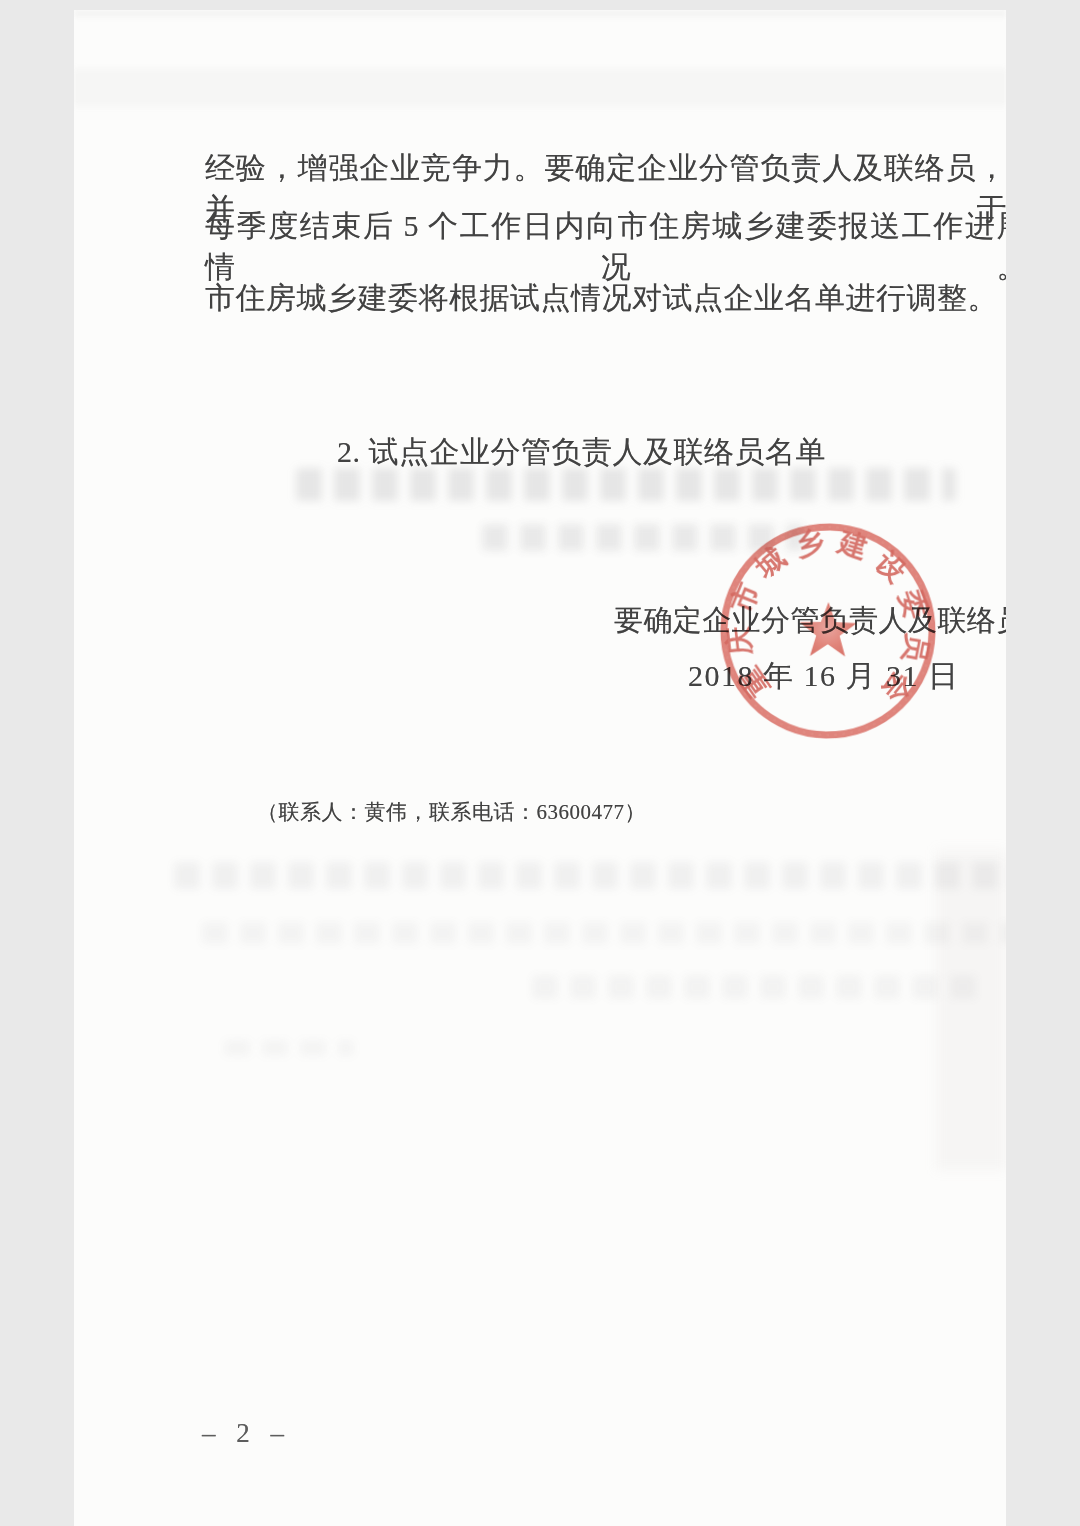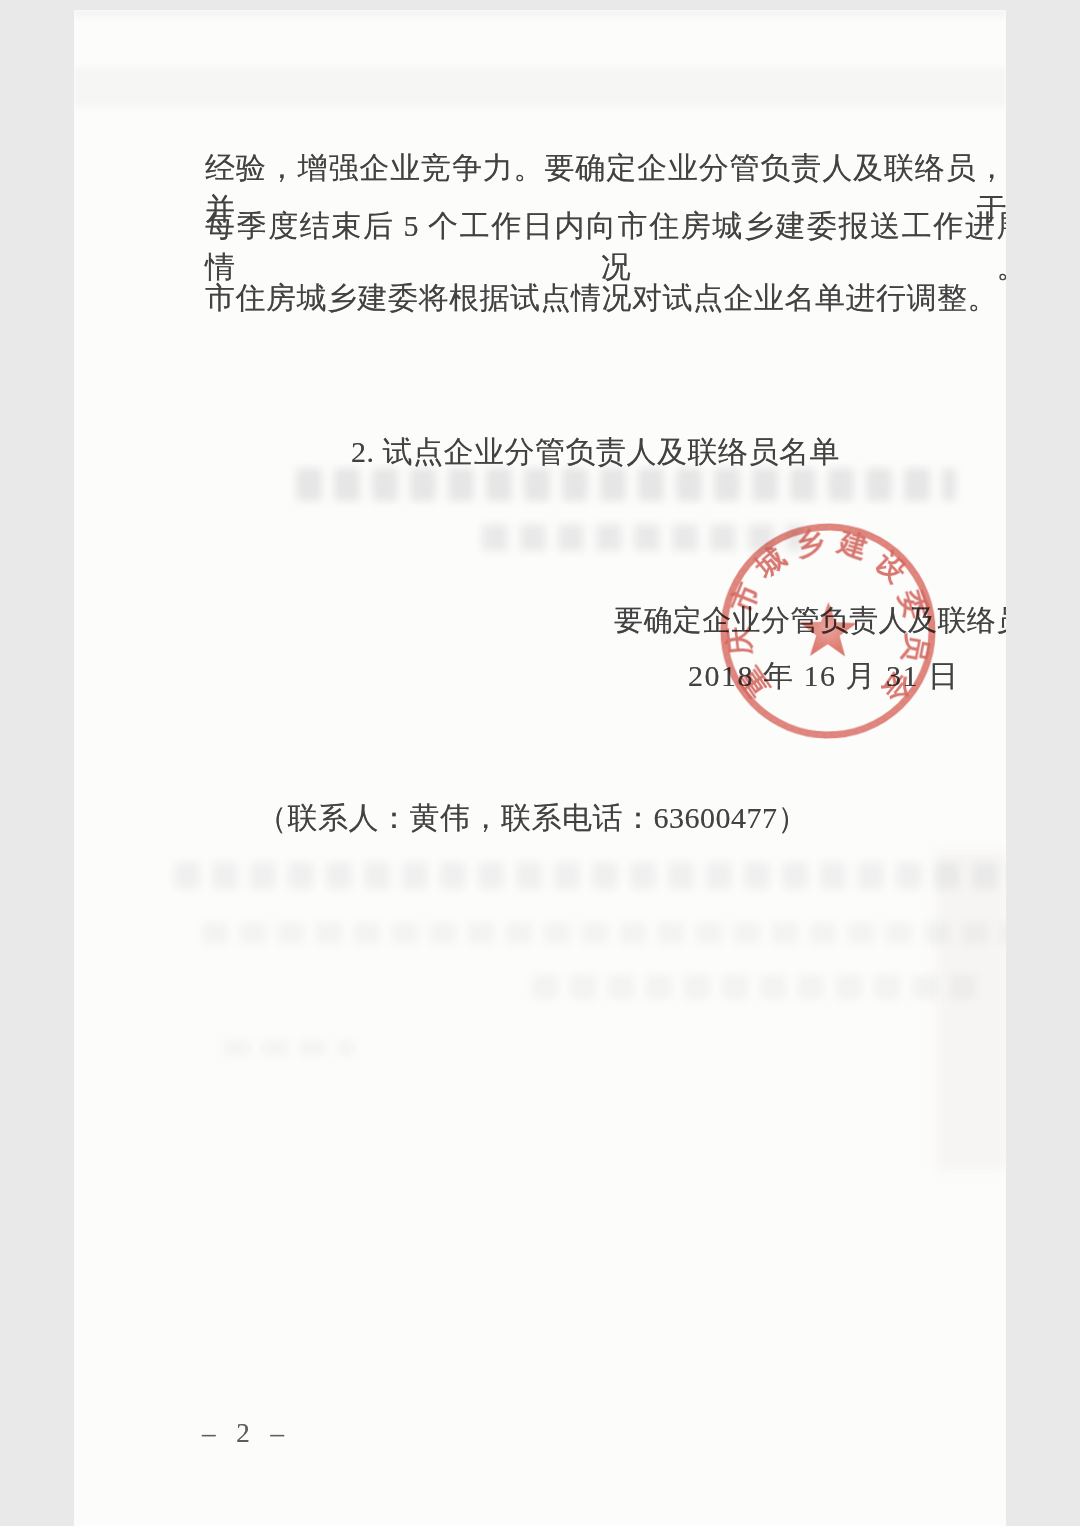--- a/index.html
+++ b/index.html
@@ -49,26 +49,26 @@
     text-align: justify;
     text-align-last: justify;
     -moz-text-align-last: justify;
   }
   .line1 { top: 138px; width: 802px; }
   .line2 { top: 196px; width: 822px; }
   .line3 { top: 268px; text-align: center; text-align-last: left; width: auto; }
 
   .attach-row1 { left: 188px; top: 364px; }
   .attach-label { letter-spacing: 2px; }
-  .attach-row2 { left: 277px; top: 422px; }
+  .attach-row2 { left: 263px; top: 422px; }
 
   .sign-org  { left: 540px; top: 591px; font-size: 29px; letter-spacing: 0.4px; }
   .sign-date { left: 614px; top: 646px; font-size: 30px; letter-spacing: 1.5px; }
 
-  .contact { left: 183px; top: 788px; font-size: 30px; }
+  .contact { left: 183px; top: 788px; font-size: 21px; }
 
   .page-num {
     left: 128px; top: 1408px;
     font-size: 27px;
     letter-spacing: 7px;
     color: #5d5d5d;
   }
 
   
   .ghost {

